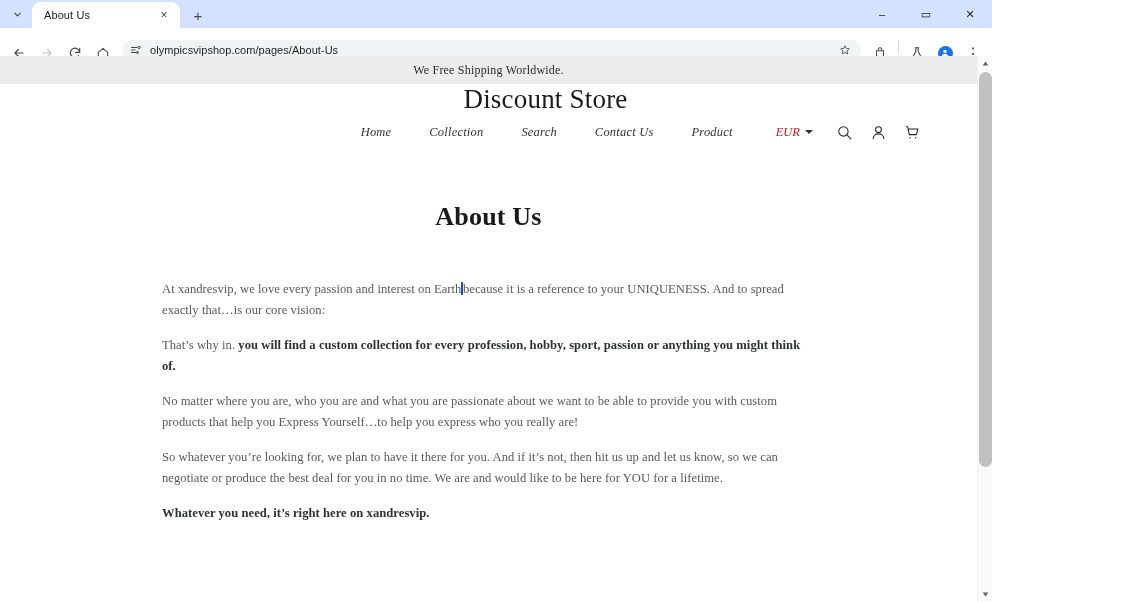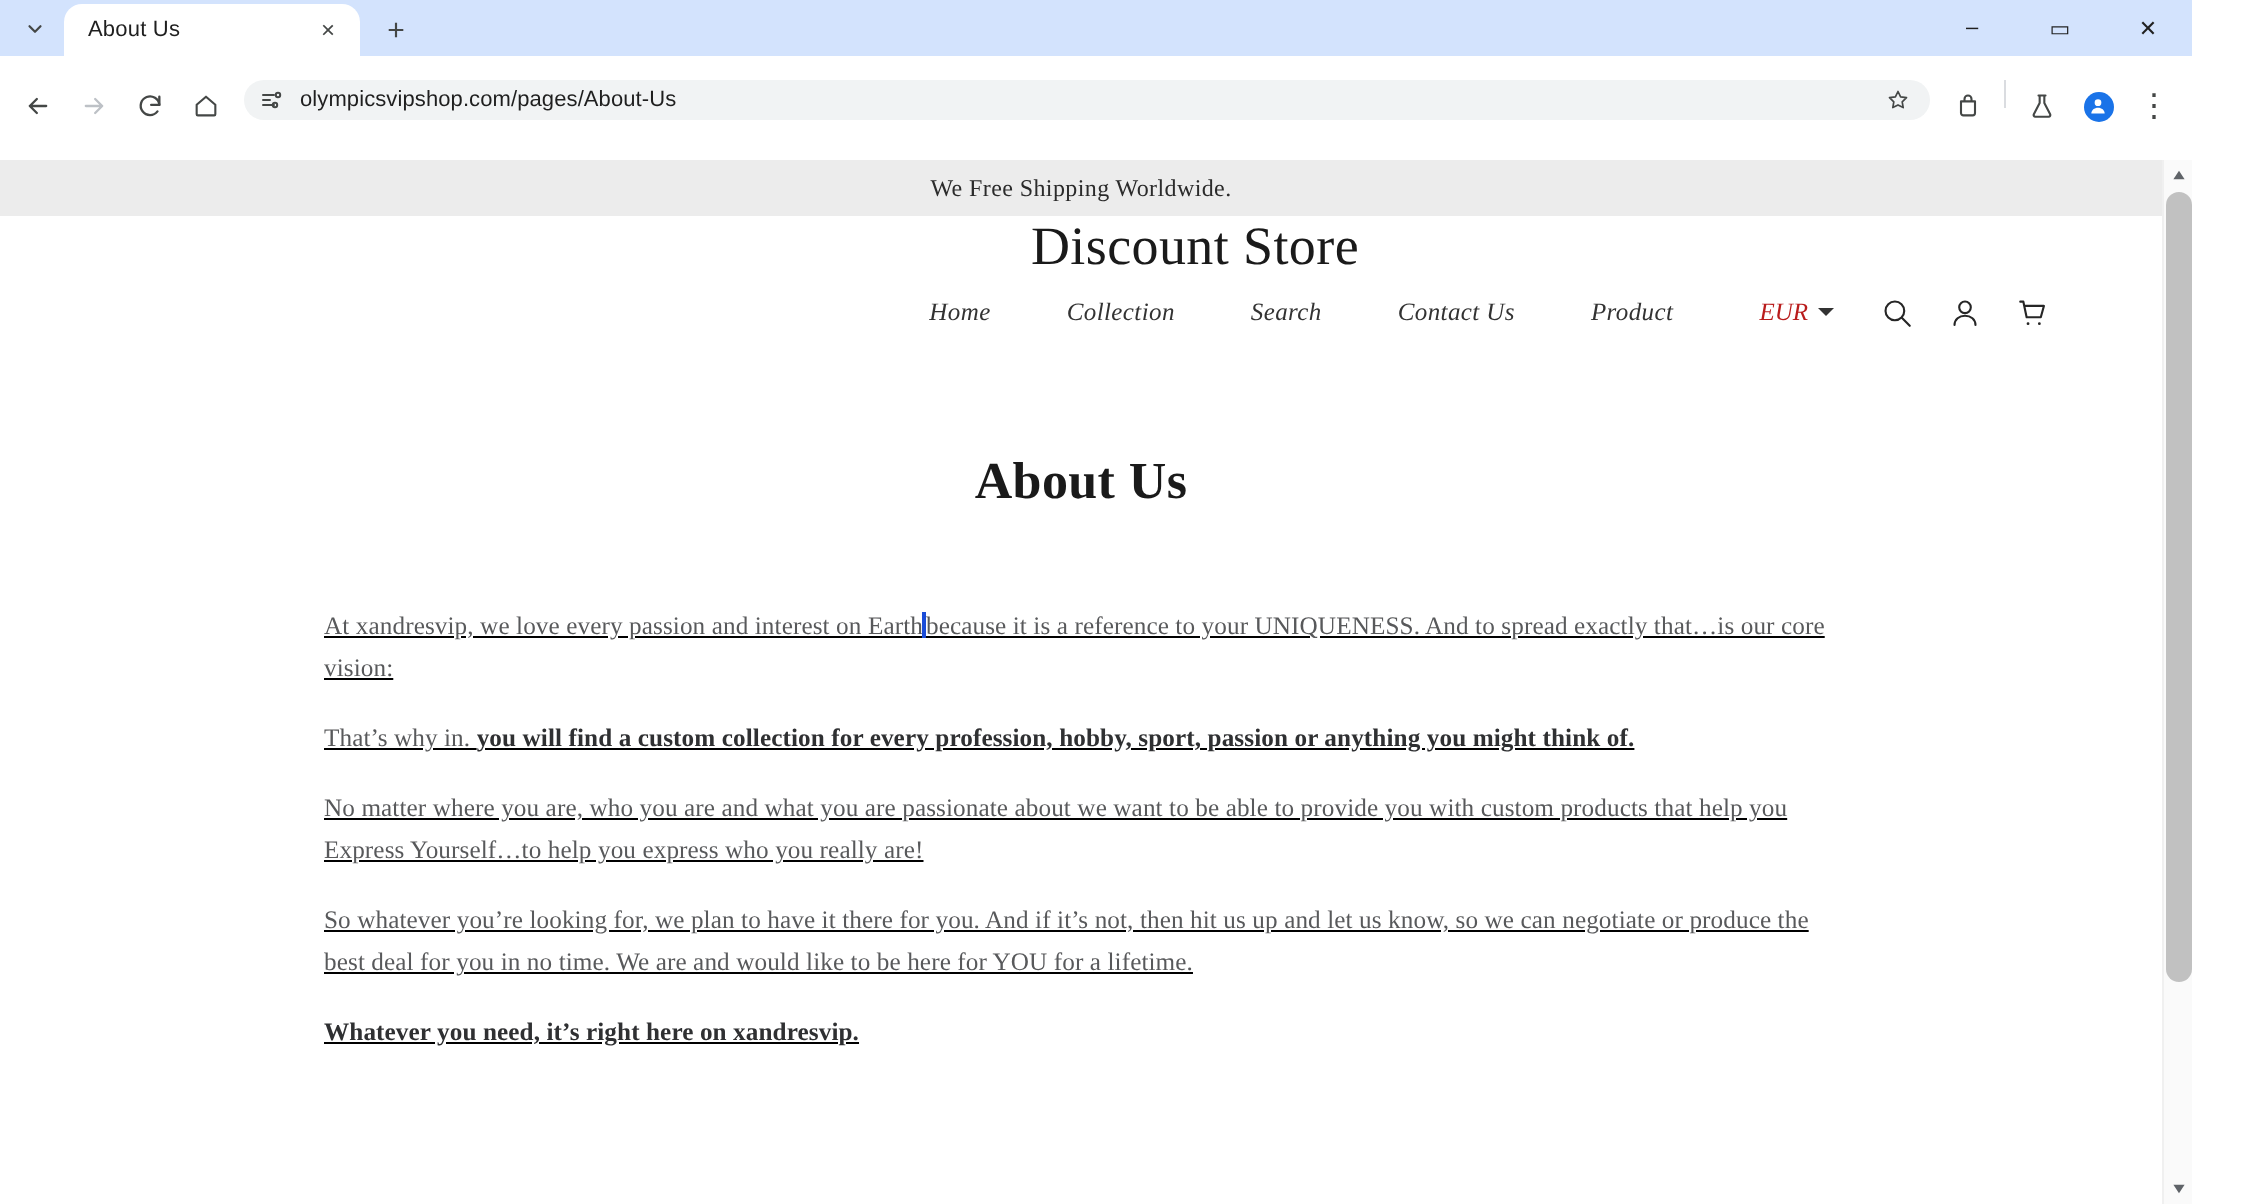--- a/index.html
+++ b/index.html
@@ -4,21 +4,21 @@
 <style>
   * { margin:0; padding:0; box-sizing:border-box; }
   html, body { width:1126px; height:602px; overflow:hidden; }
   body {
     font-family:"Liberation Sans", sans-serif;
     background:#ffffff;
     -webkit-font-smoothing:antialiased;
   }
 
   
-  .browser { width:1096px; height:602px; display:flex; flex-direction:column; }
+  .browser { width:992px; height:602px; display:flex; flex-direction:column; }
 
   .tabstrip {
     height:28px;
     background:#d3e3fd;
     display:flex;
     align-items:flex-end;
     padding-left:4px;
     position:relative;
     flex:0 0 28px;
   }
@@ -98,21 +98,20 @@
   .avatar-btn {
     width:15px; height:15px; border-radius:50%;
     background:#1a73e8; display:flex; align-items:center; justify-content:center;
     color:#fff;
   }
 
   
   .viewport {
     flex:1; position:relative; background:#ffffff; overflow:hidden;
     display:flex;
-    margin-top:24px;
   }
   .page {
     flex:1; min-width:0; overflow:hidden; position:relative;
     background:#ffffff;
   }
 
   .announce {
     background:#ececec;
     height:28px;
     display:flex; align-items:center; justify-content:center;
@@ -164,21 +163,21 @@
   .main {
     padding:0 162px;
   }
   .page-title {
     font-family:"Liberation Serif", serif;
     font-size:26px; color:#1a1a1a;
     text-align:center;
     margin-top:58px;
     letter-spacing:.2px;
   }
-  .rte { margin-top:47px; position:relative;text-decoration:underline; }
+  .rte { margin-top:47px; position:relative; }
   .rte p {
     font-family:"Liberation Serif", serif;
     font-size:12.6px;
     line-height:21px;
     color:#58595b;
     margin-bottom:14px;
     letter-spacing:.05px;
   }
   .rte p strong { color:#2f3032; font-weight:bold; }
   .caret-bar {

